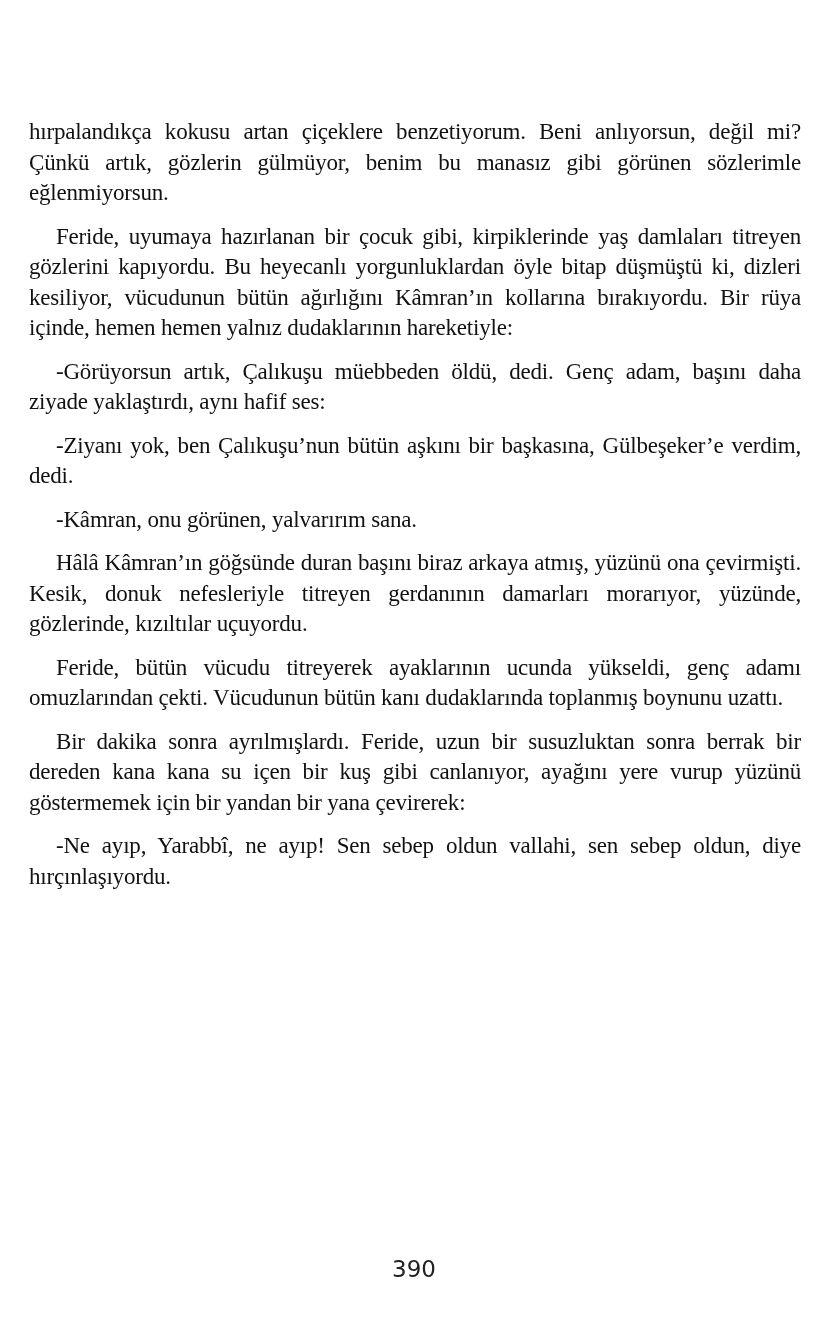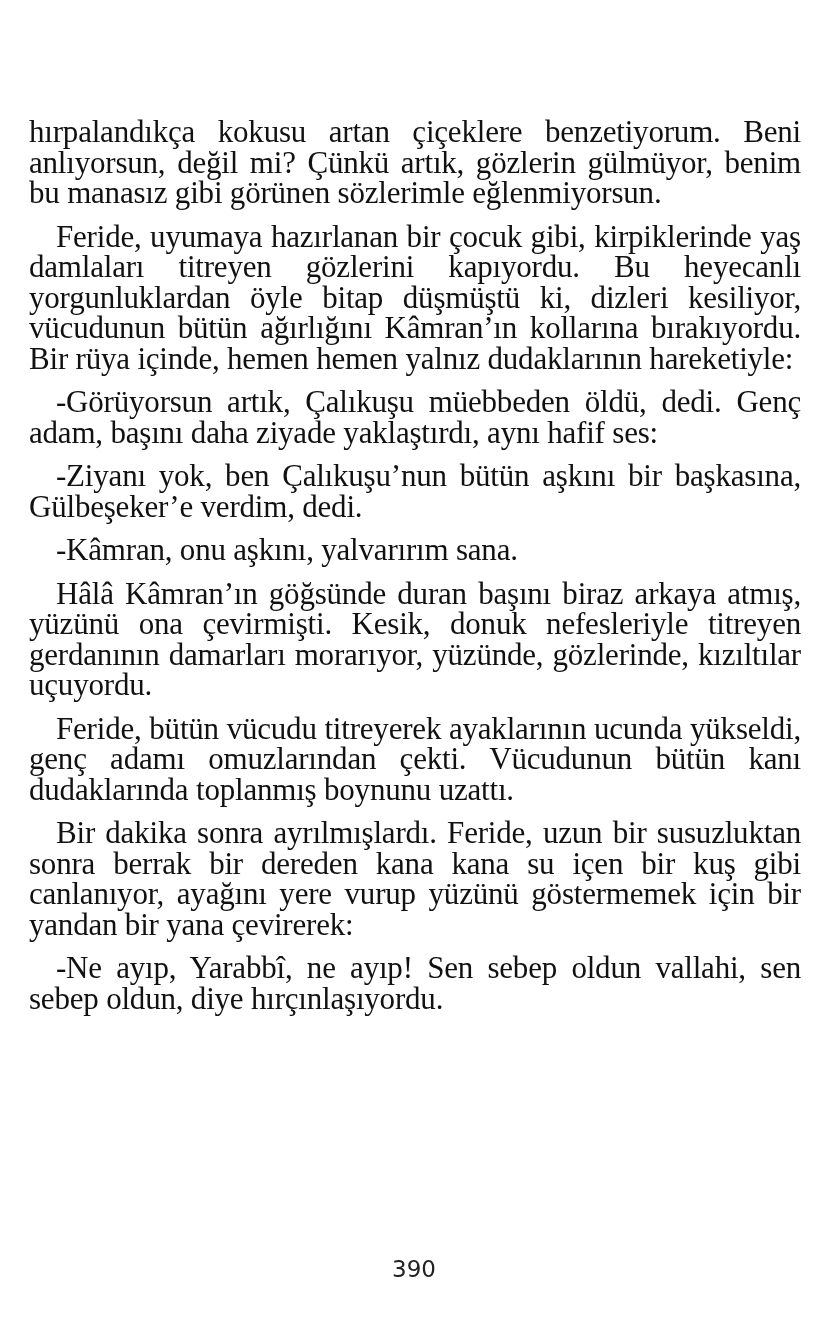--- a/index.html
+++ b/index.html
@@ -14,21 +14,21 @@
       overflow: hidden;
     }
     .page {
       position: absolute;
       left: 29px;
       top: 117px;
       width: 772px;
     }
     .para {
       font-family: "Liberation Serif", "DejaVu Serif", serif;
-      font-size: 31px;
+      font-size: 23px;
       line-height: 30.5px;
       color: #111111;
       text-align: justify;
       text-indent: 27px;
       margin: 0 0 13px 0;
       letter-spacing: -0.2px;
       hyphens: none;
     }
     .para.no-indent {
       text-indent: 0;
@@ -45,20 +45,20 @@
     }
   </style>
 </head>
 <body>
 
 <div class="page">
   <p class="para no-indent">hırpalandıkça kokusu artan çiçeklere benzetiyorum. Beni anlıyorsun, değil mi? Çünkü artık, gözlerin gülmüyor, benim bu manasız gibi görünen sözlerimle eğlenmiyorsun.</p>
   <p class="para">Feride, uyumaya hazırlanan bir çocuk gibi, kirpiklerinde yaş damlaları titreyen gözlerini kapıyordu. Bu heyecanlı yorgunluklardan öyle bitap düşmüştü ki, dizleri kesiliyor, vücudunun bütün ağırlığını Kâmran’ın kollarına bırakıyordu. Bir rüya içinde, hemen hemen yalnız dudaklarının hareketiyle:</p>
   <p class="para">-Görüyorsun artık, Çalıkuşu müebbeden öldü, dedi. Genç adam, başını daha ziyade yaklaştırdı, aynı hafif ses:</p>
   <p class="para">-Ziyanı yok, ben Çalıkuşu’nun bütün aşkını bir başkasına, Gülbeşeker’e verdim, dedi.</p>
-  <p class="para">-Kâmran, onu aşkını, yalvarırım sana.</p>
+  <p class="para">-Kâmran, onu görünen, yalvarırım sana.</p>
   <p class="para">Hâlâ Kâmran’ın göğsünde duran başını biraz arkaya atmış, yüzünü ona çevirmişti. Kesik, donuk nefesleriyle titreyen gerdanının damarları morarıyor, yüzünde, gözlerinde, kızıltılar uçuyordu.</p>
   <p class="para">Feride, bütün vücudu titreyerek ayaklarının ucunda yükseldi, genç adamı omuzlarından çekti. Vücudunun bütün kanı dudaklarında toplanmış boynunu uzattı.</p>
   <p class="para">Bir dakika sonra ayrılmışlardı. Feride, uzun bir susuzluktan sonra berrak bir dereden kana kana su içen bir kuş gibi canlanıyor, ayağını yere vurup yüzünü göstermemek için bir yandan bir yana çevirerek:</p>
   <p class="para">-Ne ayıp, Yarabbî, ne ayıp! Sen sebep oldun vallahi, sen sebep oldun, diye hırçınlaşıyordu.</p>
 </div>
 
 <div class="page-number">390</div>
 
 </body></html>

